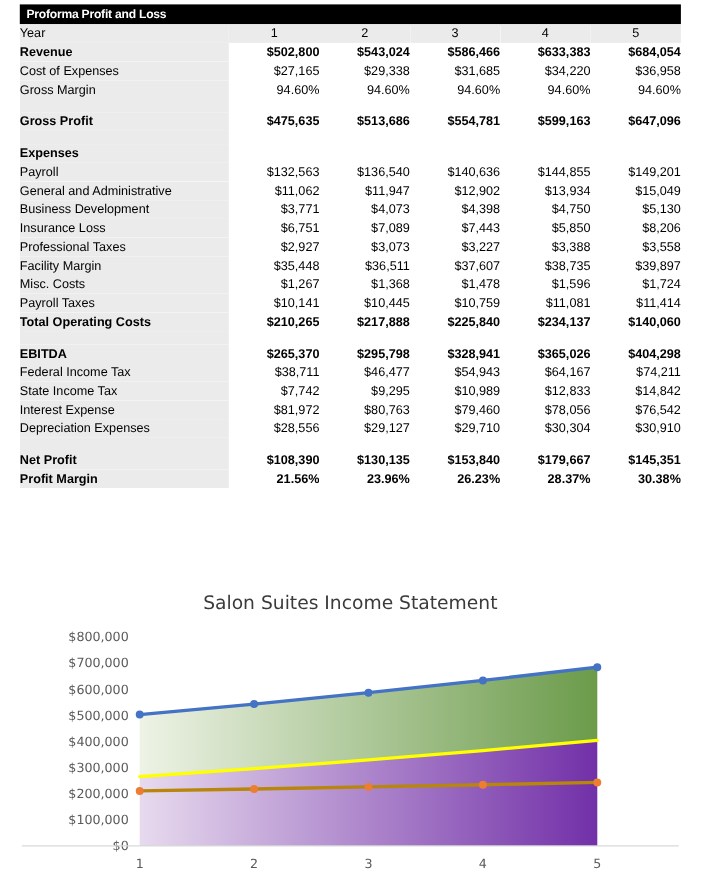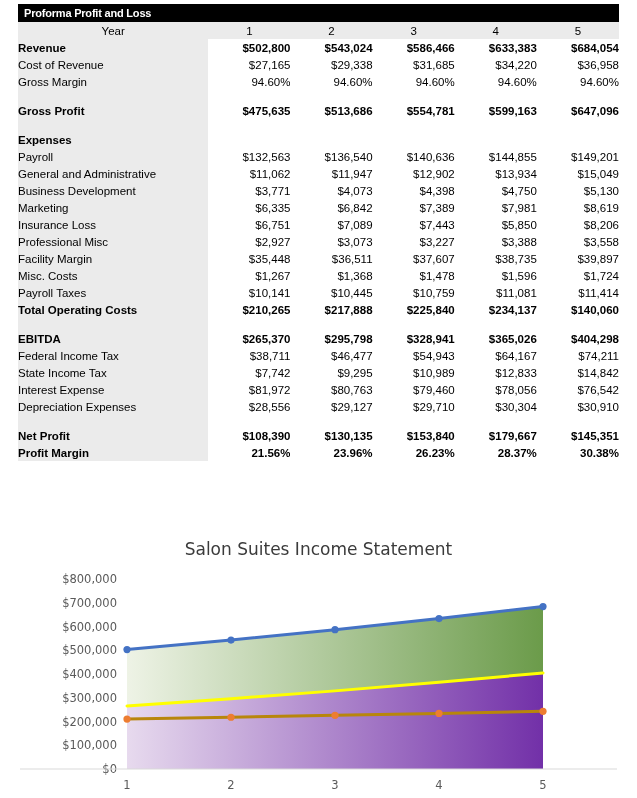--- a/index.html
+++ b/index.html
@@ -53,21 +53,20 @@
     background: #ebebeb;
     padding-left: 6px;
     text-align: left;
   }
   td.num {
     background: #ffffff;
     text-align: right;
     padding-right: 11px;
   }
   tr.hdr td.lbl {
-    text-align: center;
     padding-left: 0;
     background: #ebebeb;
   }
   tr.hdr td.num {
     text-align: center;
     padding-right: 0;
     background: #ebebeb;
   }
   .bold { font-weight: bold; }
   tr.spacer td { height: 10px; }
@@ -136,21 +135,21 @@
         </tr>
         <tr>
           <td class="lbl bold">Revenue</td>
           <td class="num bold">$502,800</td>
           <td class="num bold">$543,024</td>
           <td class="num bold">$586,466</td>
           <td class="num bold">$633,383</td>
           <td class="num bold">$684,054</td>
         </tr>
         <tr>
-          <td class="lbl">Cost of Revenue</td>
+          <td class="lbl">Cost of Expenses</td>
           <td class="num">$27,165</td>
           <td class="num">$29,338</td>
           <td class="num">$31,685</td>
           <td class="num">$34,220</td>
           <td class="num">$36,958</td>
         </tr>
         <tr>
           <td class="lbl">Gross Margin</td>
           <td class="num">94.60%</td>
           <td class="num">94.60%</td>
@@ -208,37 +207,29 @@
         </tr>
         <tr>
           <td class="lbl">Business Development</td>
           <td class="num">$3,771</td>
           <td class="num">$4,073</td>
           <td class="num">$4,398</td>
           <td class="num">$4,750</td>
           <td class="num">$5,130</td>
         </tr>
         <tr>
-          <td class="lbl">Marketing</td>
-          <td class="num">$6,335</td>
-          <td class="num">$6,842</td>
-          <td class="num">$7,389</td>
-          <td class="num">$7,981</td>
-          <td class="num">$8,619</td>
-        </tr>
-        <tr>
           <td class="lbl">Insurance Loss</td>
           <td class="num">$6,751</td>
           <td class="num">$7,089</td>
           <td class="num">$7,443</td>
           <td class="num">$5,850</td>
           <td class="num">$8,206</td>
         </tr>
         <tr>
-          <td class="lbl">Professional Misc</td>
+          <td class="lbl">Professional Taxes</td>
           <td class="num">$2,927</td>
           <td class="num">$3,073</td>
           <td class="num">$3,227</td>
           <td class="num">$3,388</td>
           <td class="num">$3,558</td>
         </tr>
         <tr>
           <td class="lbl">Facility Margin</td>
           <td class="num">$35,448</td>
           <td class="num">$36,511</td>

